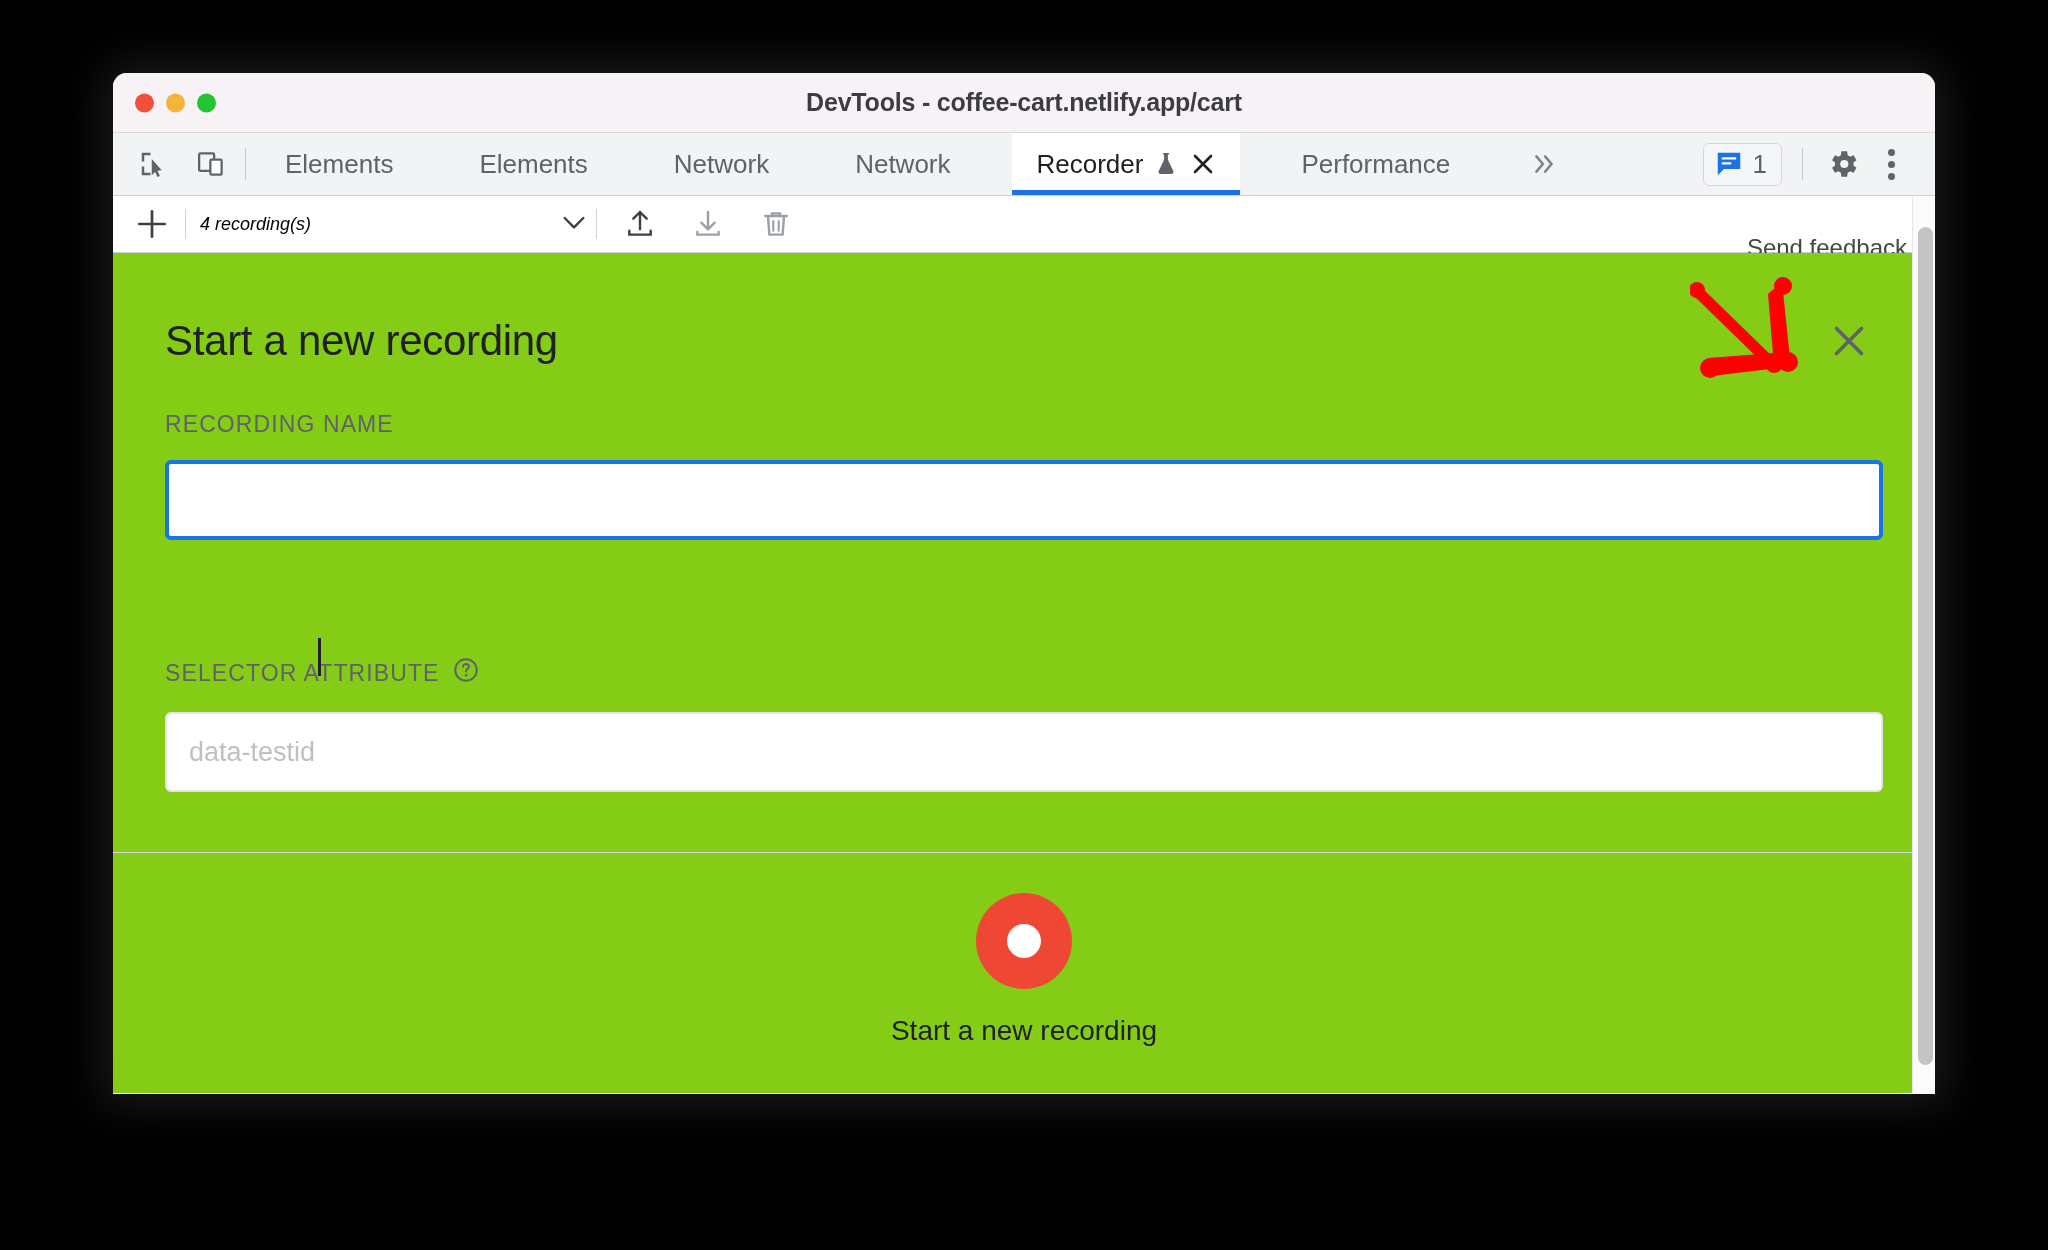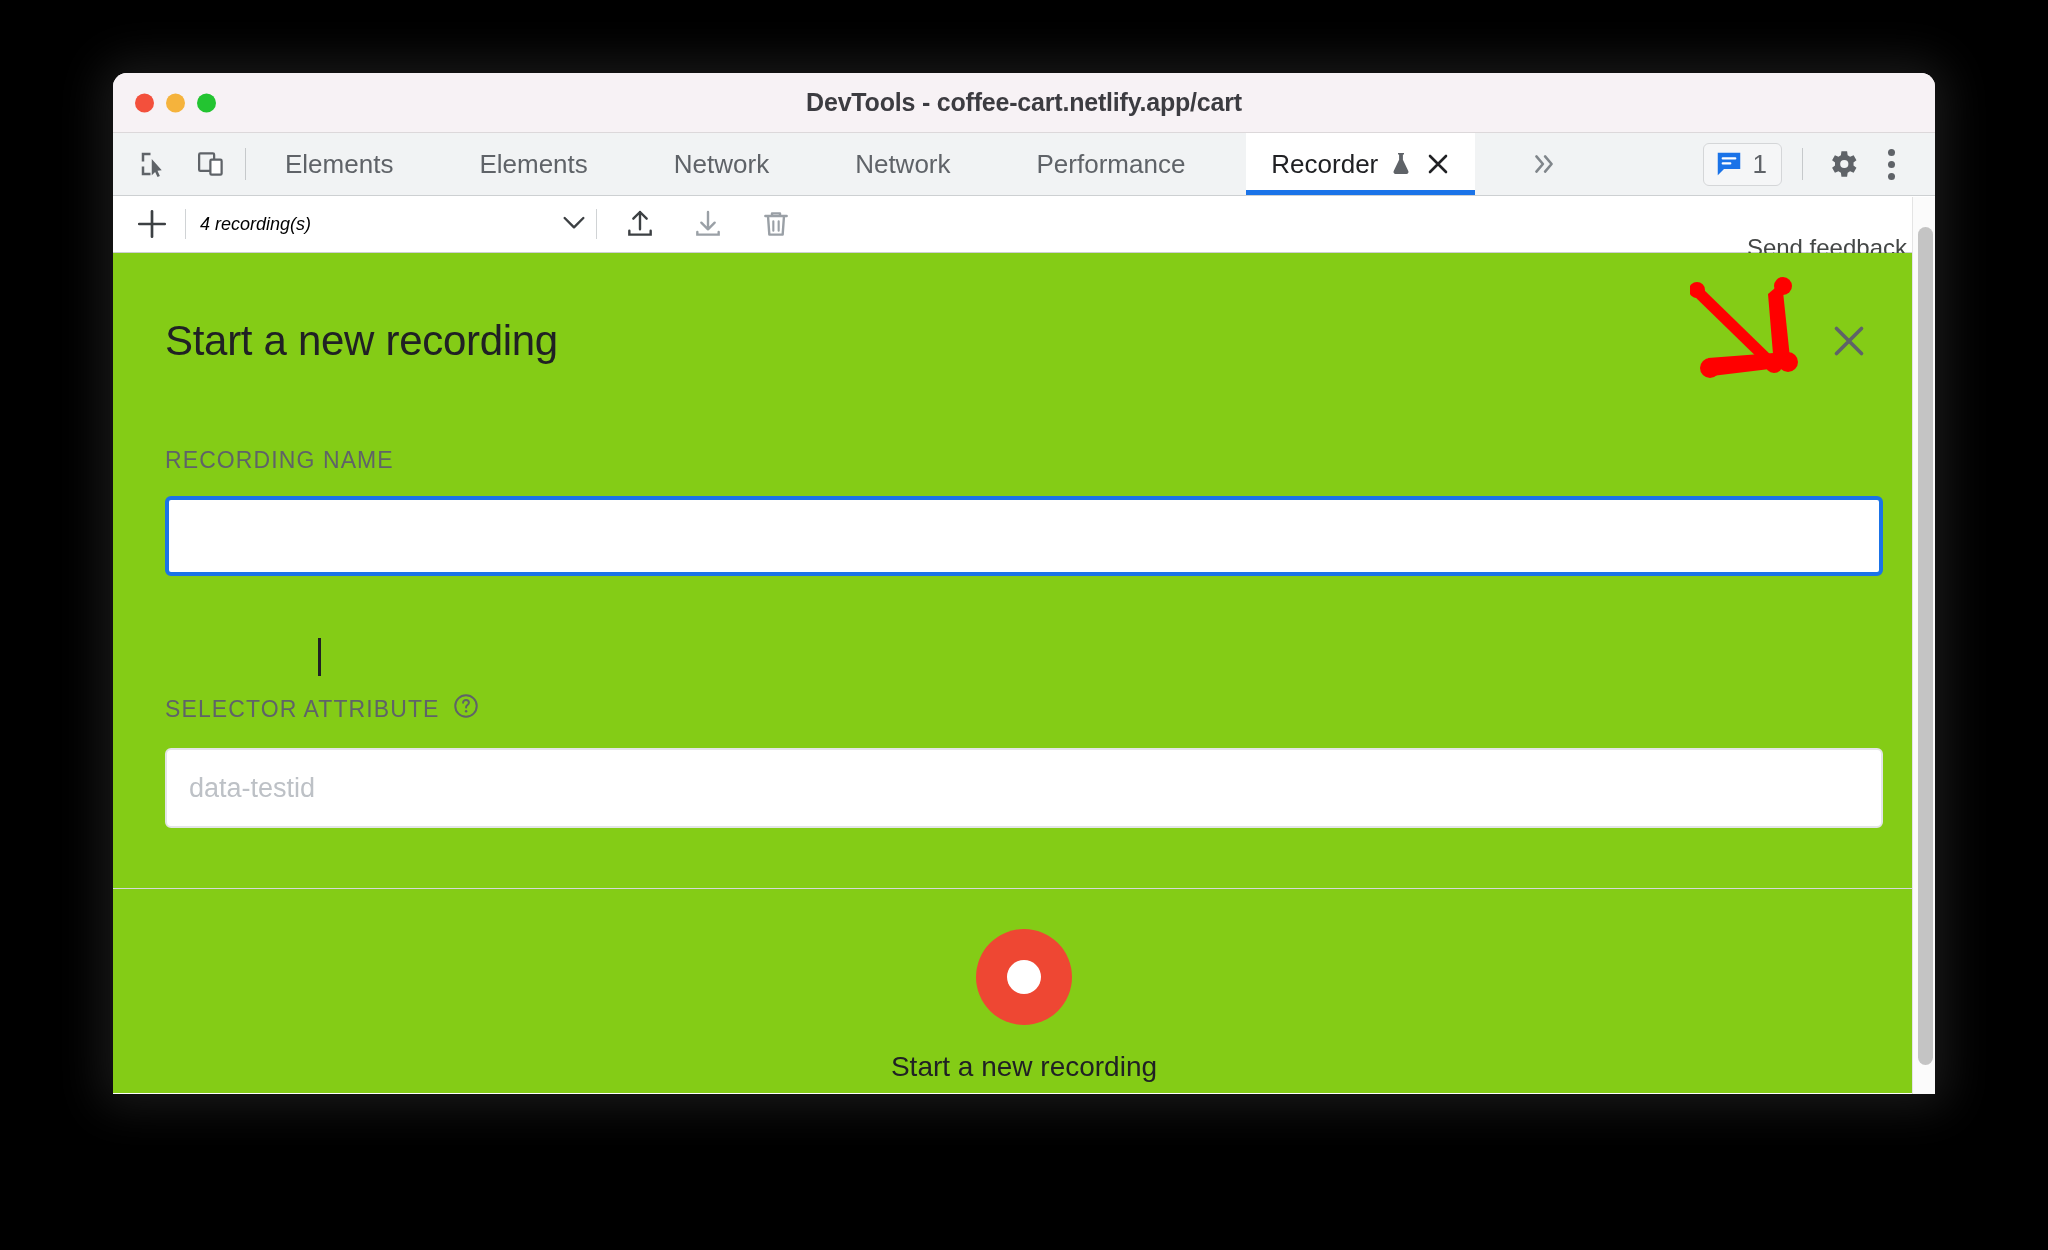--- a/index.html
+++ b/index.html
@@ -198,21 +198,21 @@
     font-size: 23px;
     letter-spacing: 1.1px;
     color: #5f6368;
     font-weight: normal;
     text-transform: uppercase;
     display: flex;
     align-items: center;
     gap: 12px;
   }
 
-  .field-group-1 { margin-top: 78px; }
+  .field-group-1 { margin-top: 42px; }
   .field-group-2 { margin-top: 116px; }
 
   .text-input {
     display: block;
     width: 100%;
     height: 80px;
     margin-top: 22px;
     border-radius: 6px;
     font-size: 27px;
     padding: 0 22px;
@@ -342,38 +342,38 @@
         </div>
         <div class="tab">
           <span>Elements</span>
         </div>
         <div class="tab">
           <span>Network</span>
         </div>
         <div class="tab">
           <span>Network</span>
         </div>
-        <div class="tab">
-          <span>Performance</span>
-        </div>
-
         <div class="tab active">
           <span>Recorder</span>
           <span class="flask">
             <svg width="24" height="26" viewBox="0 0 24 26">
               <path d="M9 2h6v1.6h-1.1v5.1l5.4 11.2c.7 1.5-.3 3.1-1.9 3.1H6.6c-1.6 0-2.6-1.6-1.9-3.1l5.4-11.2V3.6H9V2z" fill="#5f6368"></path>
             </svg>
           </span>
           <span class="tabclose">
             <svg width="24" height="24" viewBox="0 0 24 24">
               <path d="M4 4 L20 20 M20 4 L4 20" stroke="#202124" stroke-width="2.6" stroke-linecap="round"></path>
             </svg>
           </span>
         </div>
 
+        <div class="tab">
+          <span>Performance</span>
+        </div>
+
         <div class="chev-more">
           <svg width="30" height="26" viewBox="0 0 24 24">
             <path d="M5 5l6 7-6 7M13 5l6 7-6 7" fill="none" stroke="#80868b" stroke-width="2.4" stroke-linecap="round" stroke-linejoin="round"></path>
           </svg>
         </div>
       </div>
 
       <div class="tabbar-right">
         <div class="issues-pill">
           <svg width="30" height="30" viewBox="0 0 24 24">

